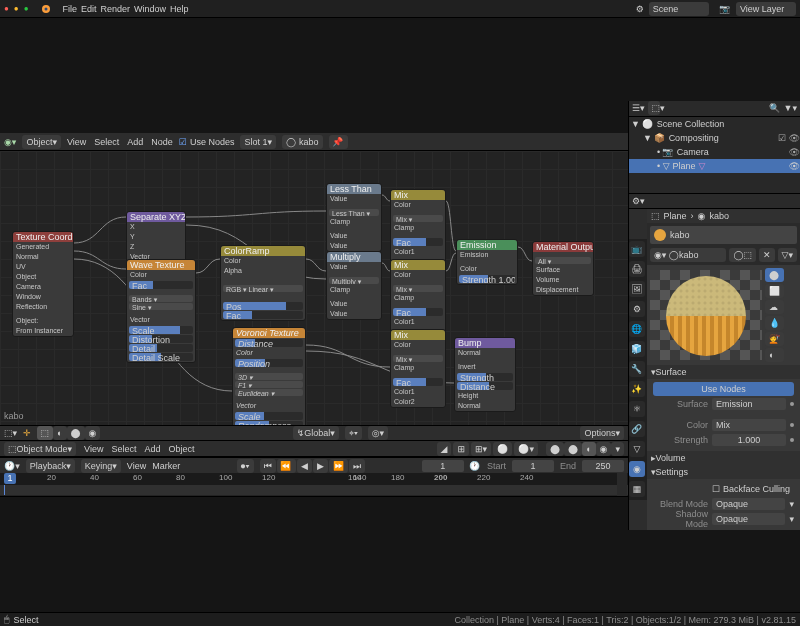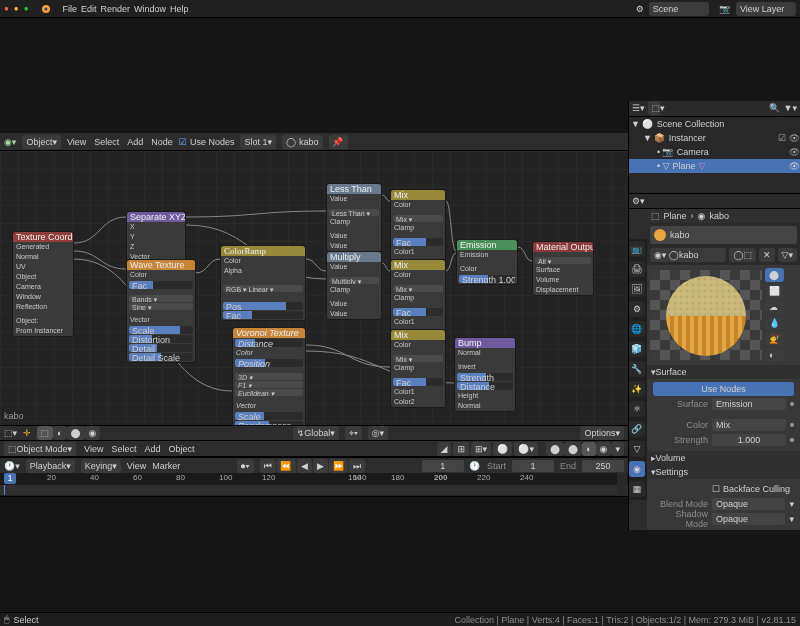--- a/index.html
+++ b/index.html
@@ -137,21 +137,21 @@
             <div class="r fld">Bands ▾</div>
             <div class="r fld">Sine ▾</div>
             <div class="r" style="height: 4px;"></div>
             <div class="r">Vector</div>
             <div class="r sld" style="--w: 79%;"><span>Scale</span></div>
             <div class="r sld" style="--w: 36%;"><span>Distortion</span></div>
             <div class="r sld" style="--w: 43%;"><span>Detail</span></div>
             <div class="r sld" style="--w: 50%;"><span>Detail Scale</span></div>
           </div>
           <div class="nd" style="left: 220px; top: 94px; width: 86px;">
-            <div class="t" style="background: var(--yellow); font-family: Liberation Serif, serif;">ColorRamp</div>
+            <div class="t" style="background: var(--yellow);">ColorRamp</div>
             <div class="r">Color</div>
             <div class="r">Alpha</div>
             <div class="r" style="height: 4px;"></div>
             <div class="r" style="height: 4px;"></div>
             <div class="r fld">RGB ▾  Linear ▾</div>
             <div class="r" style="height: 4px;"></div>
             <div class="r" style="height: 4px;"></div>
             <div class="r sld" style="--w: 79%;"><span>Pos</span></div>
             <div class="r sld" style="--w: 36%;"><span>Fac</span></div>
           </div>
@@ -358,21 +358,21 @@
     <div class="flex" style="height:16px;background:#2a2a2a;padding:0 3px;gap:3px;border-bottom:1px solid #000">
       <span>☰▾</span>
       <span class="btn" style="width:12px">⬚▾</span>
       <span class="sp"></span>
       <span>🔍</span>
       <span>▼▾</span>
     </div>
 
     <div style="height:76px;background:#282828;overflow:hidden">
       <div class="outliner-row">▼ ⚪ <span>Scene Collection</span></div>
-      <div class="outliner-row" style="padding-left:14px">▼ 📦 <span>Instancer</span><span class="sp"></span><span style="color:#aaa">☑ 👁</span></div>
+      <div class="outliner-row" style="padding-left:14px">▼ 📦 <span>Compositing</span><span class="sp"></span><span style="color:#aaa">☑ 👁</span></div>
       <div class="outliner-row" style="padding-left:28px">• 📷 <span>Camera</span><span class="sp"></span><span style="color:#aaa">👁</span></div>
       <div class="outliner-row sel" style="padding-left:28px">• ▽ <span>Plane</span> <span style="color:#c8c">▽</span><span class="sp"></span><span>👁</span></div>
     </div>
 
     <div class="flex" style="height:16px;background:#2a2a2a;padding:0 3px;gap:4px;border-top:1px solid #000;border-bottom:1px solid #000">
       <span>⚙▾</span>
       <span class="sp"></span>
     </div>
     <div class="flex" style="flex:1;min-height:0">
 

